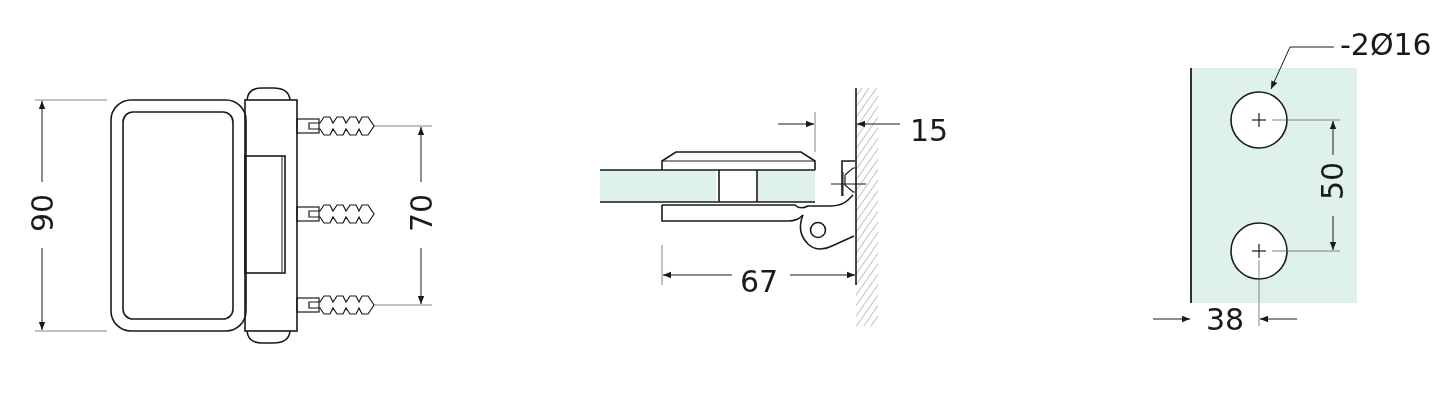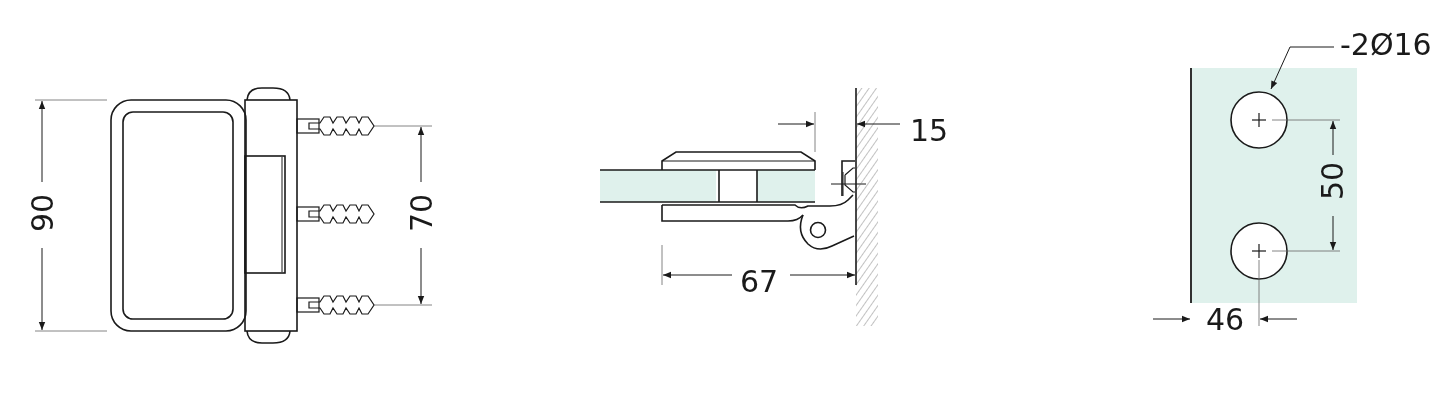--- a/index.html
+++ b/index.html
@@ -119,14 +119,14 @@
   </g>
 </svg>
 
 
 <div class="dimtext rot" style="left:26px; top:200px; width:34px; text-align:center;">90</div>
 <div class="dimtext rot" style="left:405px; top:200px; width:34px; text-align:center;">70</div>
 <div class="dimtext" style="left:910px; top:108px;margin-top:8px;">15</div>
 <div class="dimtext" style="left:740px; top:260px;margin-top:7px;">67</div>
 <div class="dimtext" style="left:1340px; top:30px;">-2Ø16</div>
 <div class="dimtext rot" style="left:1316px; top:168px; width:34px; text-align:center;">50</div>
-<div class="dimtext" style="left:1206px; top:305px;">46</div>
+<div class="dimtext" style="left:1206px; top:305px;">38</div>
 </div>
 
 </body></html>

